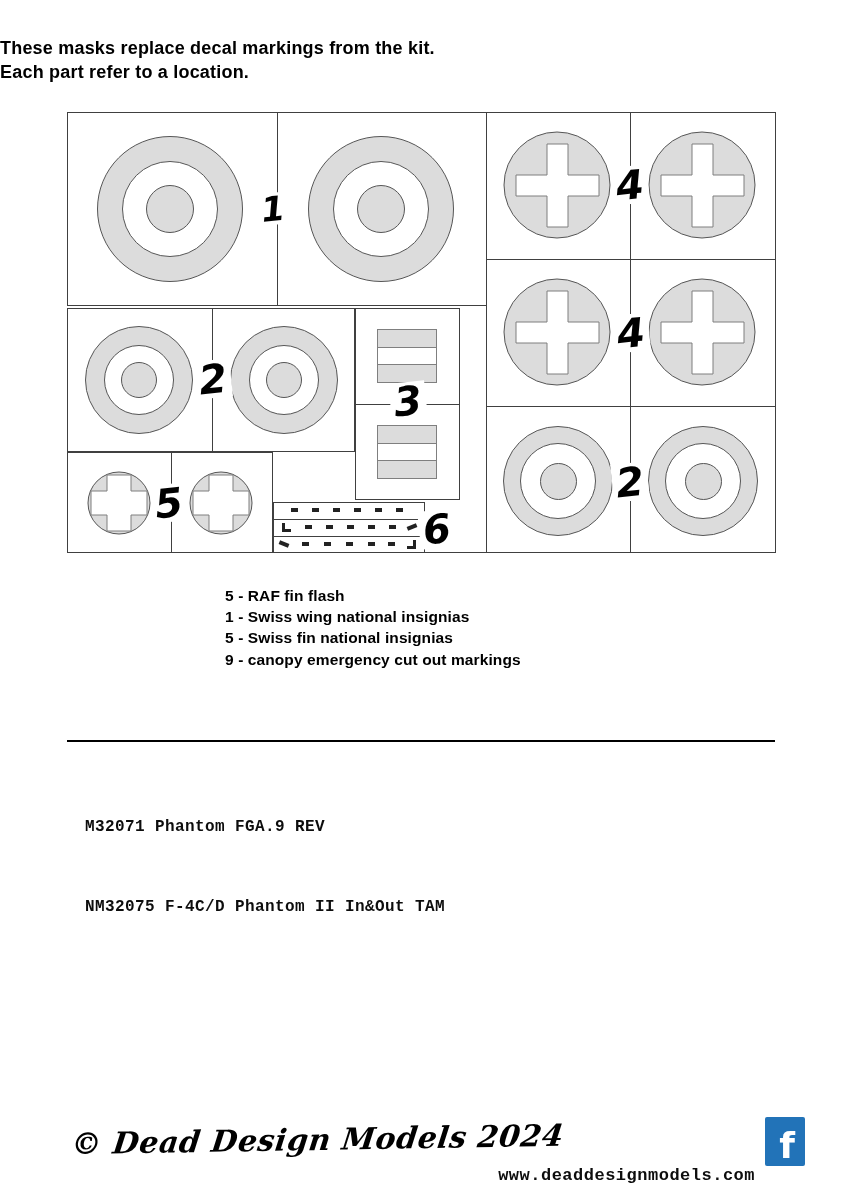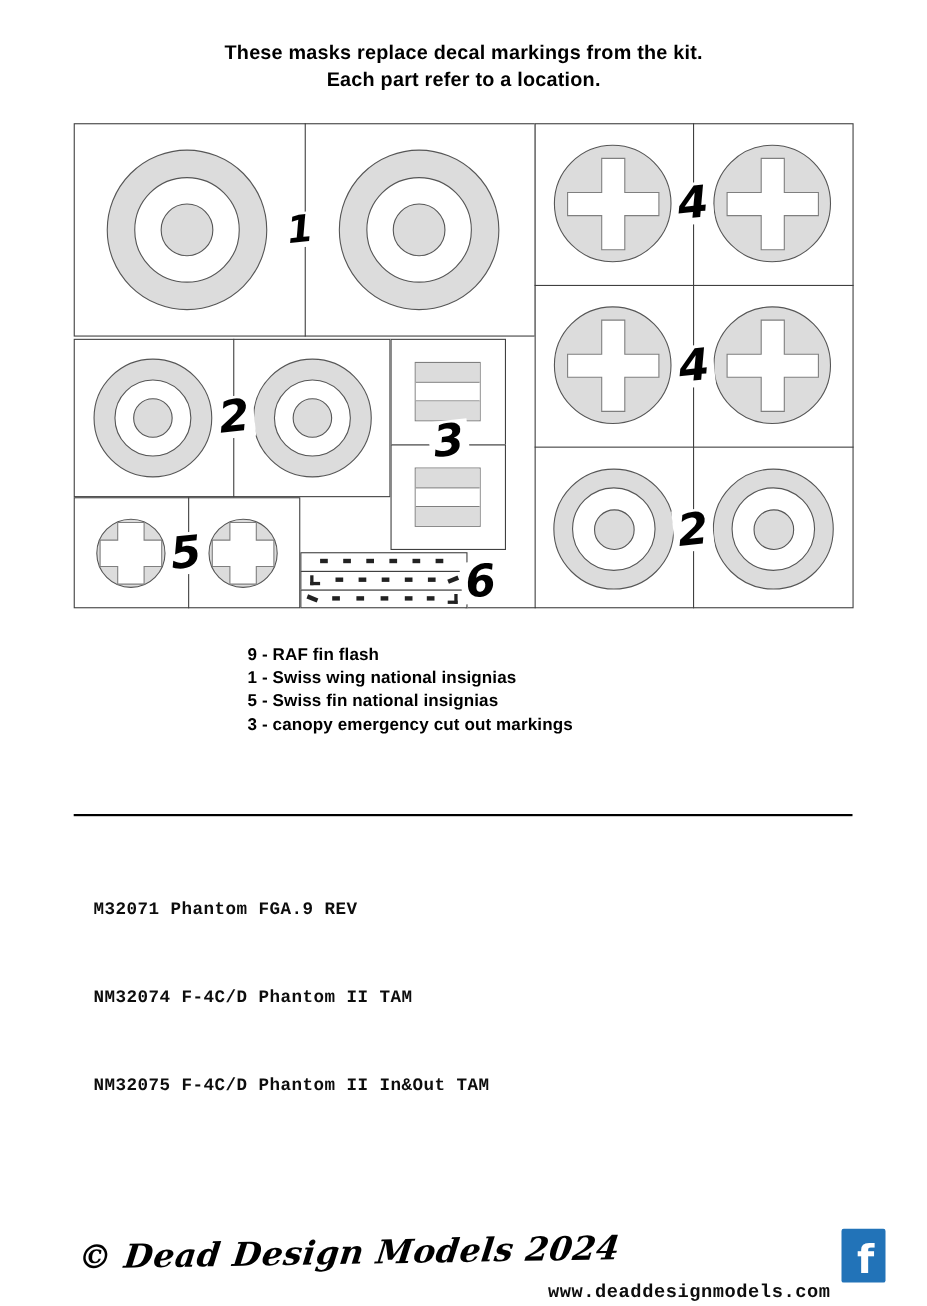--- a/index.html
+++ b/index.html
@@ -4,21 +4,21 @@
 <style>
   * { margin:0; padding:0; box-sizing:border-box; }
   html,body { background:#ffffff; }
   .sheet {
     position:relative; width:843px; height:1187px; background:#fff;
     font-family:"Liberation Sans", sans-serif; color:#000; overflow:hidden;
   }
   
   .hdr {
     position:absolute; left:0; top:36px; width:843px;
-    text-align:center; font-weight:bold; font-size:18px; line-height:24px;
+    text-align:left; font-weight:bold; font-size:18px; line-height:24px;
     letter-spacing:0.2px;
   }
   
   .diagram { position:absolute; left:67px; top:112px; width:710px; height:442px; }
   .bx { position:absolute; border:1px solid #404040; background:#fff; }
   .ln { position:absolute; background:#404040; }
   .roundel { position:absolute; border-radius:50%; background:#dcdcdc; border:1px solid #565656;
              display:flex; align-items:center; justify-content:center; }
   .roundel .mid { border-radius:50%; background:#ffffff; border:1px solid #565656;
                   display:flex; align-items:center; justify-content:center; }
@@ -204,31 +204,30 @@
     <div class="hand" style="left:146px;top:267px;">2</div>
     <div class="hand" style="left:341px;top:289px;">3</div>
     <div class="hand" style="left:563px;top:73px;">4</div>
     <div class="hand" style="left:564px;top:221px;">4</div>
     <div class="hand" style="left:563px;top:370px;">2</div>
     <div class="hand" style="left:102px;top:391px;">5</div>
     <div class="hand" style="left:370px;top:417px;">6</div>
   </div>
 
   <div class="legend">
-    <div>9 - RAF fin flash</div>
+    <div>5 - RAF fin flash</div>
     <div>1 - Swiss wing national insignias</div>
     <div>5 - Swiss fin national insignias</div>
-    <div>3 - canopy emergency cut out markings</div>
+    <div>9 - canopy emergency cut out markings</div>
   </div>
 
   <div class="rule"></div>
 
   <div class="catalog">
     <div>M32071 Phantom FGA.9 REV</div>
-    <div>NM32074 F-4C/D Phantom II TAM</div>
     <div>NM32075 F-4C/D Phantom II In&amp;Out TAM</div>
     
     
     
     
     
     
     
   </div>
 

